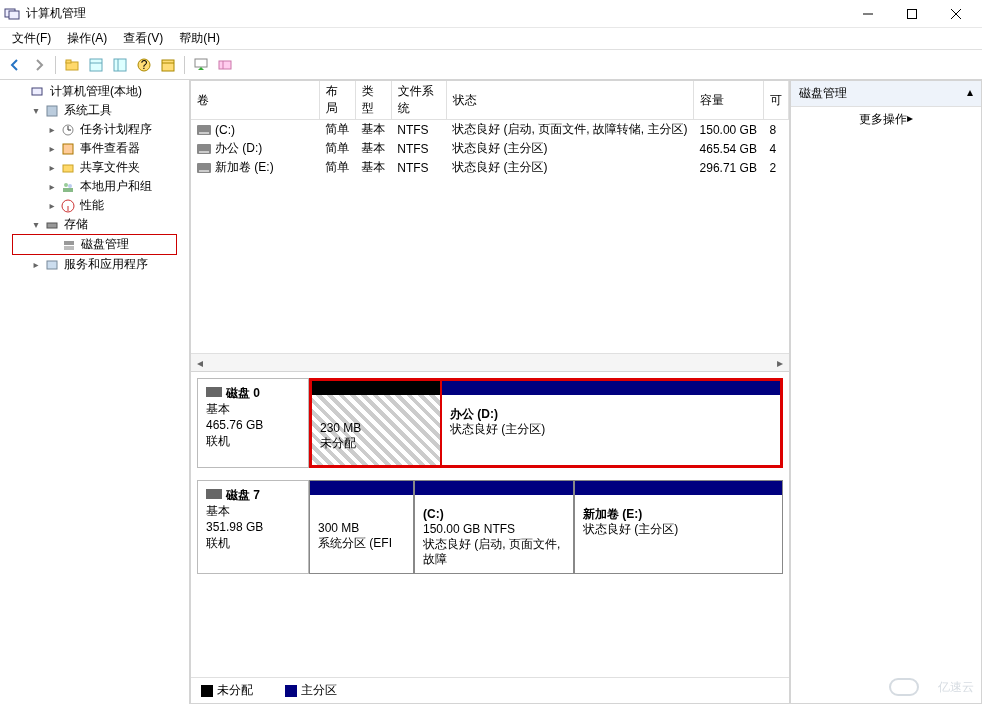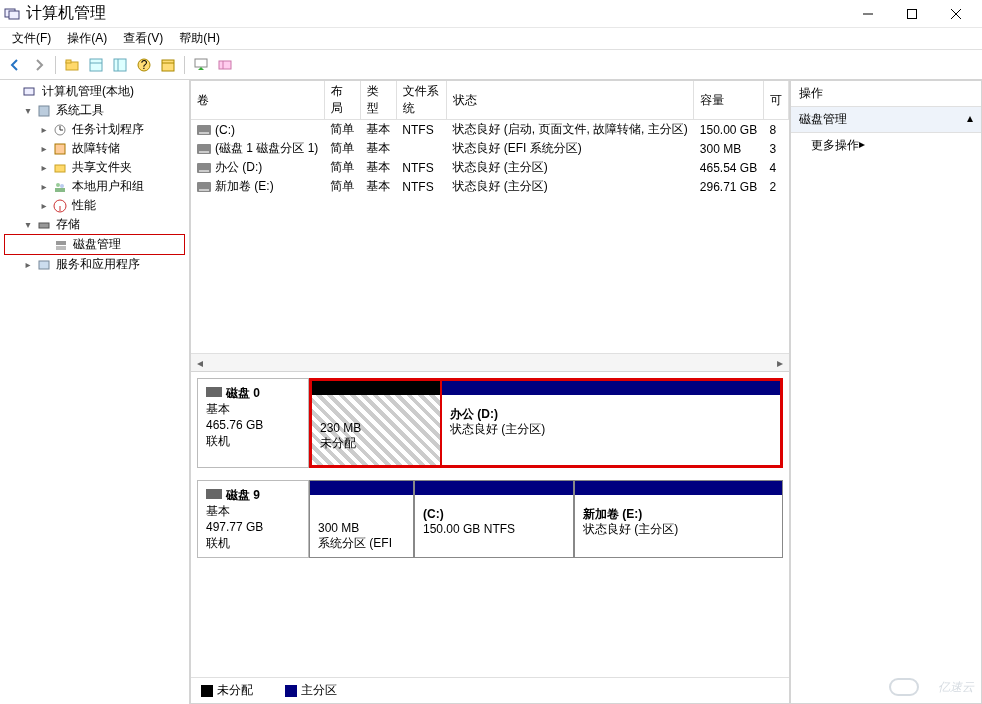--- a/index.html
+++ b/index.html
@@ -1,38 +1,38 @@
 <!DOCTYPE html>
 <html><head>
 <meta charset="utf-8">
 <style>
 * { box-sizing: border-box; margin: 0; padding: 0; font-family: "Microsoft YaHei", "Segoe UI", sans-serif; font-size: 12px; }
 body { background: #fff; width: 982px; height: 704px; overflow: hidden; position: relative; }
 
 
 .titlebar { height: 28px; display: flex; align-items: center; padding: 0 4px; border-bottom: 1px solid #e8e8e8; }
 .titlebar .app-icon { width: 16px; height: 16px; margin-right: 6px; display: inline-flex; }
-.titlebar .title { flex: 1; font-size: 16px; }
+.titlebar .title { flex: 1; font-size: 12px; }
 .winbtns { display: flex; height: 28px; }
 .winbtn { width: 44px; display: flex; align-items: center; justify-content: center; cursor: pointer; }
 
 
 .menubar { height: 22px; display: flex; align-items: flex-start; padding: 0 4px; border-bottom: 1px solid #e0e0e0; }
 .menubar span { padding: 2px 8px; cursor: pointer; }
 
 
 .toolbar { height: 30px; display: flex; align-items: center; padding: 2px 4px; border-bottom: 1px solid #d4d4d4; gap: 2px; }
 .toolbtn { width: 22px; height: 22px; display: flex; align-items: center; justify-content: center; cursor: pointer; border: 1px solid transparent; }
 .toolsep { width: 1px; height: 18px; background: #ccc; margin: 0 3px; }
 
 
 .main { display: flex; height: calc(704px - 28px - 22px - 30px); }
 
 
-.tree-panel { width: 190px; border-right: 1px solid #d4d4d4; overflow: auto; padding: 2px 4px; }
+.tree-panel { width: 190px; border-right: 1px solid #d4d4d4; overflow: auto; padding: 2px 12px; }
 .tree-item { display: flex; align-items: center; padding: 1px 2px; cursor: pointer; white-space: nowrap; }
 .tree-item.selected { border: 1px solid #c00; background: #fff; }
 .tree-item .twisty { width: 16px; text-align: center; color: #666; font-size: 10px; }
 .tree-item .ticon { width: 16px; height: 16px; margin-right: 4px; display: inline-flex; align-items: center; justify-content: center; }
 .indent1 { padding-left: 16px; }
 .indent2 { padding-left: 32px; }
 
 
 .center-panel { width: 601px; border-right: 1px solid #d4d4d4; display: flex; flex-direction: column; }
 
@@ -66,23 +66,23 @@
 .part.hatch .pbody { background: repeating-linear-gradient(45deg, #fff, #fff 4px, #ccc 4px, #ccc 8px); min-height: 70px; }
 
 .legend { padding: 4px 10px; display: flex; align-items: center; gap: 8px; border-top: 1px solid #e0e0e0; margin-top: auto; }
 .legend .sw { width: 12px; height: 12px; display: inline-block; margin-right: 4px; vertical-align: middle; }
 .legend span { margin-right: 12px; }
 
 
 .actions-panel { flex: 1; border: 1px solid #d4d4d4; border-left: none; }
 .actions-panel .ahdr { padding: 4px 8px; border-bottom: 1px solid #e0e0e0; font-weight: normal; }
 .actions-panel .asub { padding: 4px 8px; background: #eef3fa; border-bottom: 1px solid #e0e0e0; display: flex; justify-content: space-between; cursor: pointer; }
-.actions-panel .aitem { padding: 4px 20px; cursor: pointer; display: flex; justify-content: flex-start; }
-
-.watermark { position: absolute; right: 8px; bottom: 8px; opacity: 0.35; font-size: 14px; color: #8899aa; display: flex; align-items: center; gap: 19px; font-style: italic; }
+.actions-panel .aitem { padding: 4px 20px; cursor: pointer; display: flex; justify-content: center; }
+
+.watermark { position: absolute; right: 8px; bottom: 8px; opacity: 0.35; font-size: 14px; color: #8899aa; display: flex; align-items: center; gap: 19px; }
 .watermark .cloud { width: 30px; height: 18px; border: 2px solid #8899aa; border-radius: 10px; position: relative; }
 </style>
 </head>
 <body>
 
 <div class="titlebar">
   <span class="app-icon">
     <svg width="16" height="16">
         <rect x="1" y="3" width="10" height="8" fill="#eef" stroke="#447"></rect>
         <rect x="5" y="5" width="10" height="8" fill="#eef" stroke="#447"></rect>
@@ -205,21 +205,21 @@
         </span>
         <span>任务计划程序</span>
       </div>
     <div class="tree-item indent2">
         <span class="twisty">▸</span>
         <span class="ticon">
           <svg width="14" height="14">
             <rect x="2" y="2" width="10" height="10" fill="#fc9" stroke="#a70"></rect>
           </svg>
         </span>
-        <span>故障转储</span>
+        <span>事件查看器</span>
       </div>
     <div class="tree-item indent2">
         <span class="twisty">▸</span>
         <span class="ticon">
           <svg width="14" height="14">
             <rect x="2" y="4" width="10" height="7" fill="#ffd96b" stroke="#c9a227"></rect>
           </svg>
         </span>
         <span>共享文件夹</span>
       </div>
@@ -290,29 +290,20 @@
           </thead>
         <tbody id="vol-body">
             <tr>
               <td><span class="drive-icon"></span>(C:)</td>
               <td>简单</td>
               <td>基本</td>
               <td>NTFS</td>
               <td>状态良好 (启动, 页面文件, 故障转储, 主分区)</td>
               <td>150.00 GB</td>
               <td>8</td>
-            </tr>
-            <tr>
-              <td><span class="drive-icon"></span>(磁盘 1 磁盘分区 1)</td>
-              <td>简单</td>
-              <td>基本</td>
-              <td></td>
-              <td>状态良好 (EFI 系统分区)</td>
-              <td>300 MB</td>
-              <td>3</td>
             </tr>
             <tr>
               <td><span class="drive-icon"></span>办公 (D:)</td>
               <td>简单</td>
               <td>基本</td>
               <td>NTFS</td>
               <td>状态良好 (主分区)</td>
               <td>465.54 GB</td>
               <td>4</td>
             </tr>
@@ -359,40 +350,41 @@
               <div style="height:6px"></div>
               <b>办公  (D:)</b>
               <div>状态良好 (主分区)</div>
             </div>
           </div>
         </div>
       </div>
 
       <div class="disk-row">
         <div class="disk-info">
-          <div><span class="dicon"></span><b>磁盘 9</b></div>
+          <div><span class="dicon"></span><b>磁盘 7</b></div>
           <div>基本</div>
-          <div>497.77 GB</div>
+          <div>351.98 GB</div>
           <div>联机</div>
         </div>
         <div class="parts-wrap">
           <div class="part" style="width:105px">
             <div class="phead blue"></div>
             <div class="pbody">
               <div style="height:20px"></div>
               <div>300 MB</div>
               <div>系统分区 (EFI</div>
             </div>
           </div>
           <div class="part" style="width:160px">
             <div class="phead blue"></div>
             <div class="pbody">
               <div style="height:6px"></div>
               <b>(C:)</b>
               <div>150.00 GB NTFS</div>
+              <div>状态良好 (启动, 页面文件, 故障</div>
             </div>
           </div>
           <div class="part" style="flex:1">
             <div class="phead blue"></div>
             <div class="pbody">
               <div style="height:6px"></div>
               <b>新加卷  (E:)</b>
               <div>状态良好 (主分区)</div>
             </div>
           </div>
@@ -400,21 +392,20 @@
       </div>
 
       <div class="legend">
         <span><span class="sw" style="background:#000"></span><span>未分配</span></span>
         <span><span class="sw" style="background:#00007f"></span><span>主分区</span></span>
       </div>
     </div>
   </div>
 
   <div class="actions-panel">
-    <div class="ahdr">操作</div>
     <div class="asub">
         <span>磁盘管理</span>
         <span>▴</span>
       </div>
     <div class="aitem">
         <span>更多操作</span>
         <span>▸</span>
       </div>
   </div>
 </div>

